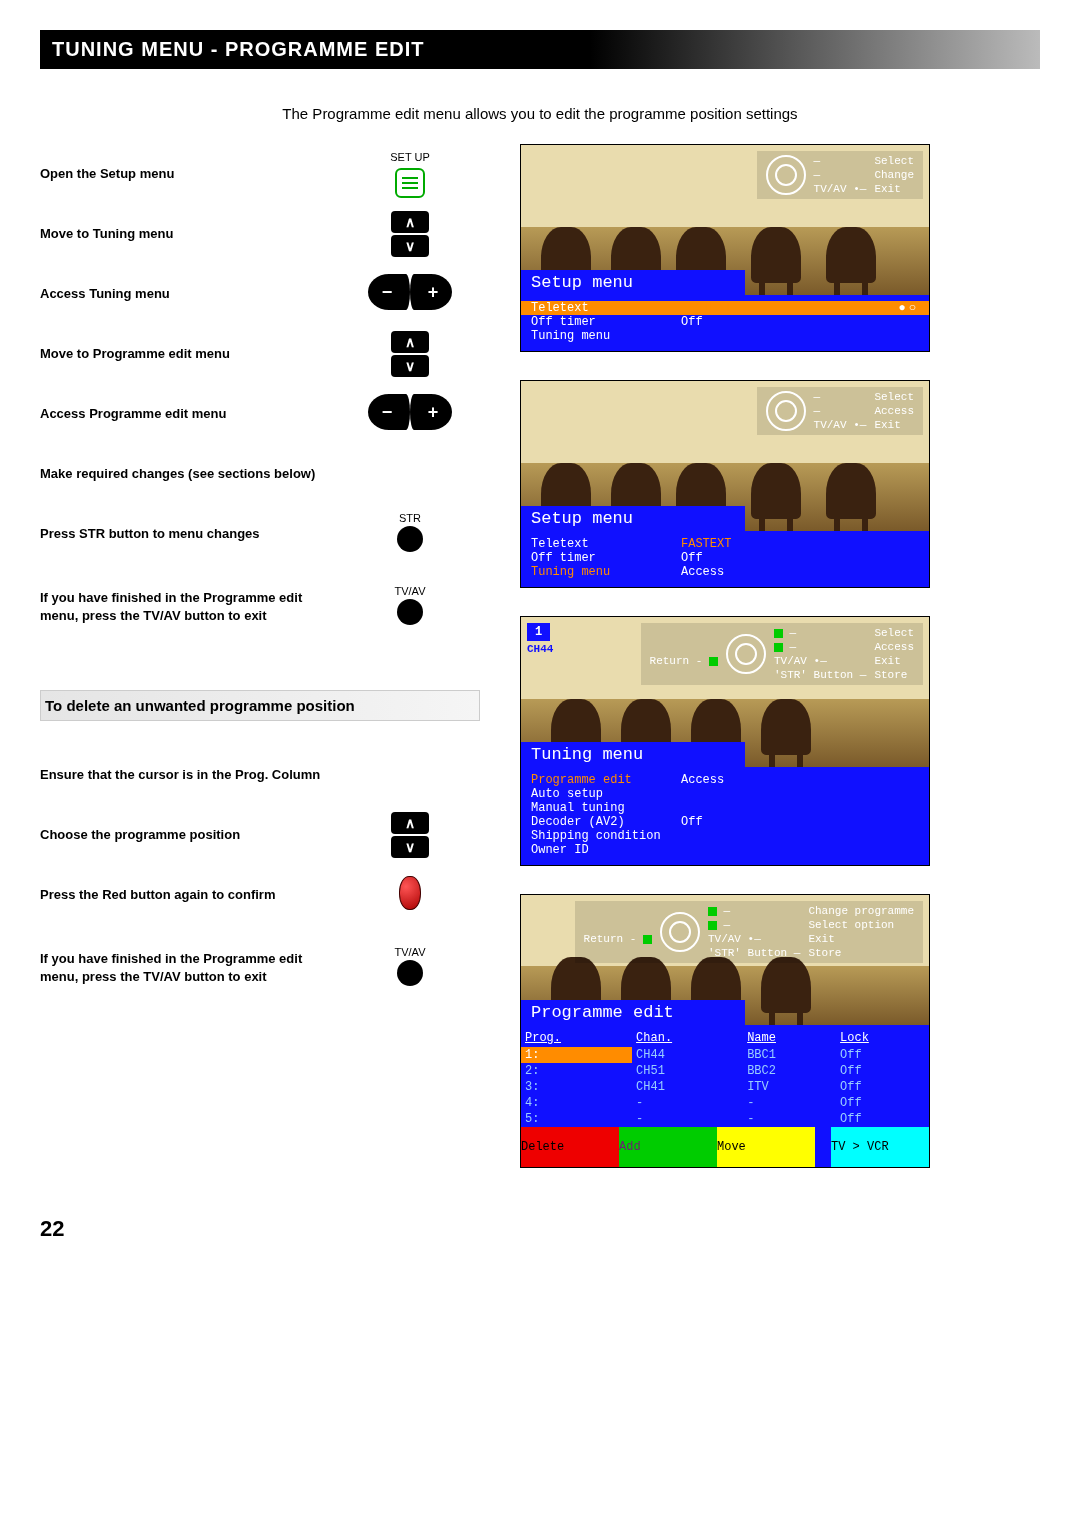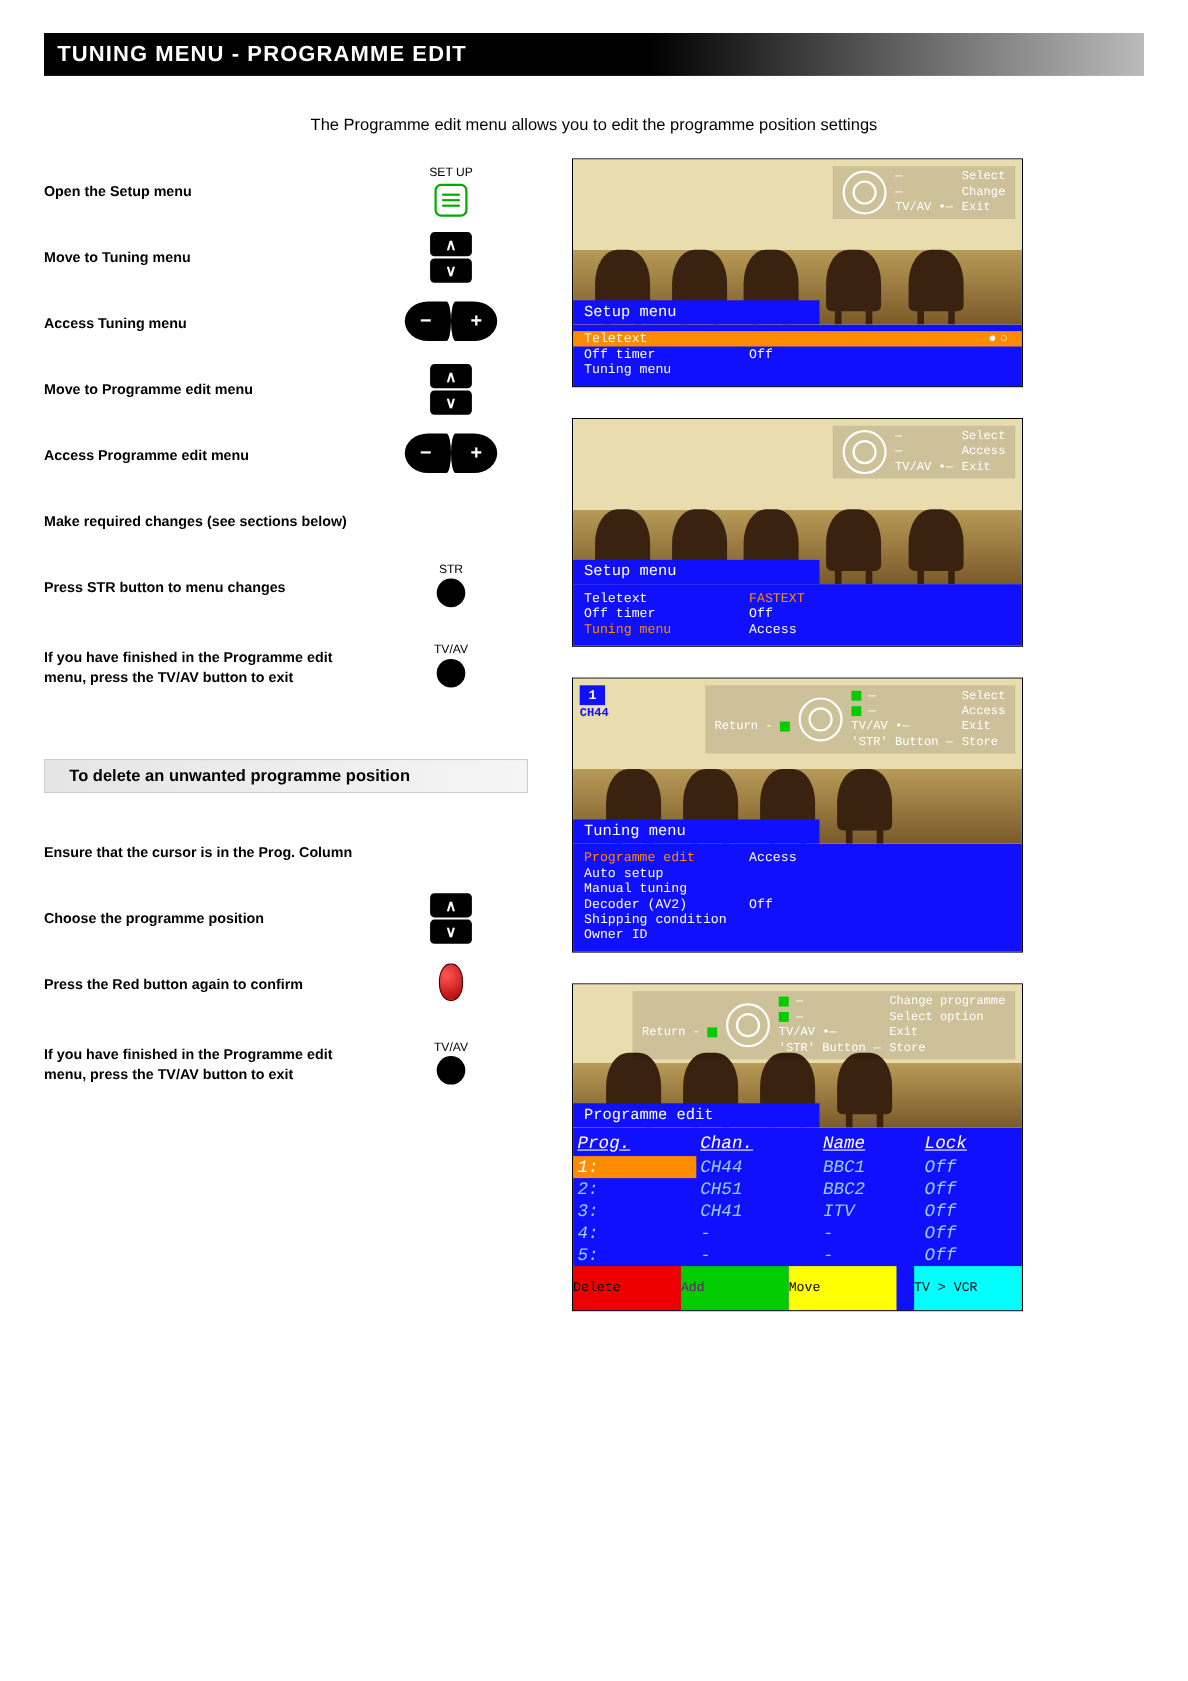--- a/index.html
+++ b/index.html
@@ -69,21 +69,21 @@
   }
   .red-btn {
     width:22px; height:34px; background: radial-gradient(circle at 30% 30%, #f55, #a00);
     border:1px solid #400; border-radius: 10px / 16px; display:inline-block;
   }
   .btn-caption { font-size:11px; margin-bottom:2px; }
 
   .subhead-bar {
     background: linear-gradient(to right, #e5e5e5, #f5f5f5);
     border:1px solid #ccc;
-    font-weight:bold; font-size:15px; padding:6px 22px;
+    font-weight:bold; font-size:15px; padding:6px 4px;
     margin: 40px 0 24px 0;
   }
 
   
   .tv {
     width: 410px; border:1px solid #000; margin-bottom: 28px; position:relative;
     font-family: "Courier New", monospace;
   }
   .tv .picture {
     height: 150px;
@@ -117,37 +117,37 @@
   .nav-hint td { padding: 0 3px; white-space:nowrap; }
   .green-sq { display:inline-block; width:9px; height:9px; background:#0c0; vertical-align:middle;}
 
   .pip {
     position:absolute; top:6px; left:6px; font-size:12px;
   }
   .pip .badge { background:#1010ff; color:#fff; padding:2px 8px; font-weight:bold; display:inline-block;}
   .pip .ch    { color:#1010ff; font-weight:bold; font-size:11px; margin-top:2px;}
 
   .osd-title {
-    background:#1010ff; color:#fff; font-size:14px; padding:3px 10px; width:55%;
+    background:#1010ff; color:#fff; font-size:17px; padding:3px 10px; width:55%;
     position:absolute; left:0; bottom:0;
   }
   .osd-body {
     background:#1010ff; color:#fff; font-size:12px; padding:6px 10px 8px 10px;
     min-height:48px;
   }
   .osd-row { display:flex; }
   .osd-row .k { width:150px; }
   .osd-row .v { width:150px; }
   .osd-row .x { flex:1; text-align:right; }
   .hl-row { background:#ff8c00; color:#fff; margin:0 -10px; padding:0 10px; }
   .hl-text { color:#ff8c00; }
   .fast { color:#ff8c00; }
   .dots { letter-spacing:3px; }
 
-  .osd-table { width:100%; font-size:16px; border-collapse:collapse;font-style:italic;}
+  .osd-table { width:100%; font-size:12px; border-collapse:collapse;}
   .osd-table th { color:#fff; text-align:left; font-weight:normal; text-decoration:underline; padding:2px 4px;}
   .osd-table td { color:#9cf; padding:1px 4px; }
   .osd-table tr.sel td:first-child { background:#ff8c00; color:#fff;}
   .action-bar { display:flex; font-size:12px; }
   .action-bar div { flex:1; padding:13px 0;}
   .a-red{background:#e00;color:#000;} .a-green{background:#0c0;color:#701a75;}
   .a-yellow{background:#ff0;color:#000;} .a-cyan{background:#0ff;color:#000;margin-left:16px;}
 
   .page-num { font-size:22px; font-weight:bold; margin-top:20px;}
 </style>
@@ -494,13 +494,14 @@
             <div class="a-green">Add</div>
             <div class="a-yellow">Move</div>
             <div class="a-cyan">TV &gt; VCR</div>
           </div>
         </div>
       </div>
 
     </div>
   </div>
 
+  <div class="page-num">22</div>
 </div>
 
 </body></html>

